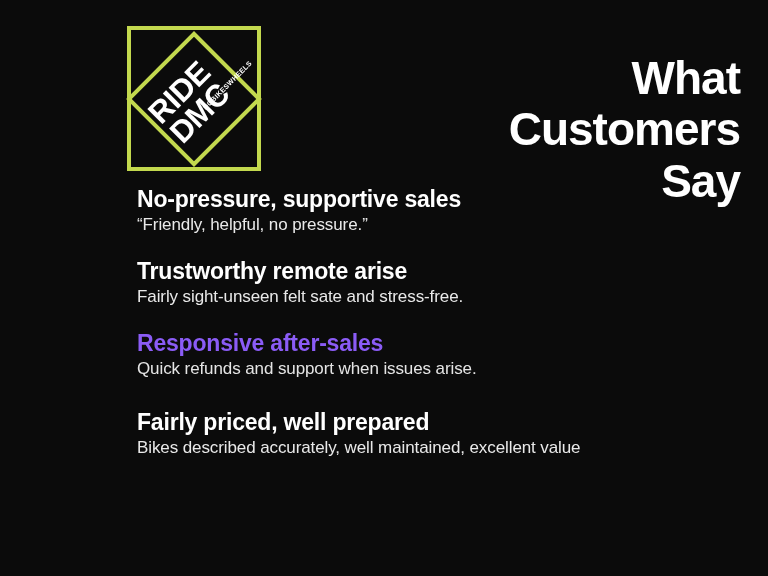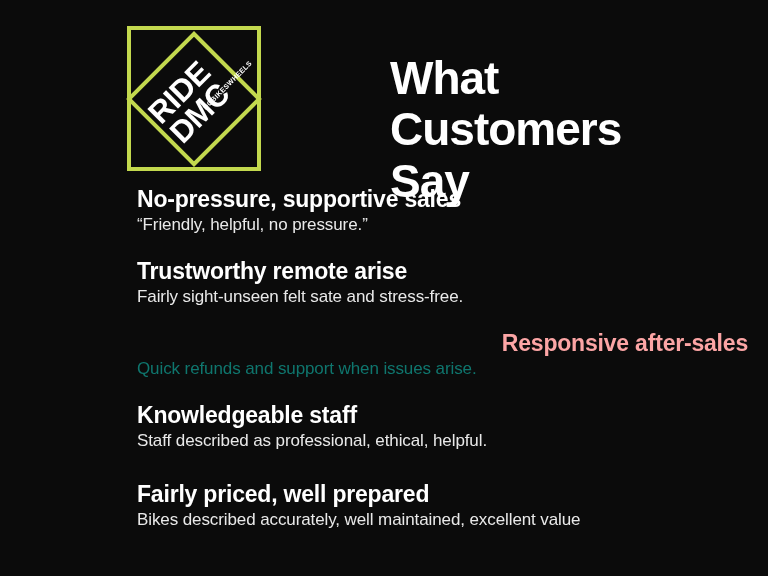--- a/index.html
+++ b/index.html
@@ -131,47 +131,43 @@
   <div id="logo-block">
     <div class="logo-square" style="border-color: rgb(195, 217, 78);"></div>
     <div class="logo-diamond" style="border-color: rgb(195, 217, 78);"></div>
     <div class="logo-type">
       <span class="logo-word">RIDE</span>
       <span class="logo-word">DMC</span>
     </div>
     <div class="logo-tagline">DOBIKESWHEELS</div>
   </div>
 
-  <h1 id="page-title" style="color: rgb(255, 255, 255);">
+  <h1 id="page-title" style="color: rgb(255, 255, 255); text-align: right;">
     <span class="tline">What</span>
     <span class="tline">Customers</span>
     <span class="tline">Say</span>
   </h1>
 
   <div id="testimonial-list">
 
     <div class="t-item">
       <span class="t-head" style="color: rgb(255, 255, 255);">No-pressure, supportive sales</span>
       <span class="t-desc" style="color: rgb(233, 233, 233);">“Friendly, helpful, no pressure.”</span>
     </div>
 
     <div class="t-item">
       <span class="t-head" style="color: rgb(255, 255, 255);">Trustworthy remote arise</span>
       <span class="t-desc" style="color: rgb(233, 233, 233);">Fairly sight-unseen felt sate and stress-free.</span>
     </div>
 
     <div class="t-item">
-      <span class="t-head" style="color: #fca5a5; text-align: right;">Responsive after-sales</span>
-      <span class="t-desc" style="color: #0f766e;">Quick refunds and support when issues arise.</span>
+      <span class="t-head" style="color: #8b5cf6;">Responsive after-sales</span>
+      <span class="t-desc" style="color: #e5e5e5;">Quick refunds and support when issues arise.</span>
     </div>
 
-    <div class="t-item">
-      <span class="t-head" style="color: rgb(255, 255, 255);">Knowledgeable staff</span>
-      <span class="t-desc" style="color: rgb(233, 233, 233);">Staff described as professional, ethical, helpful.</span>
-    </div>
 
     <div class="t-item">
       <span class="t-head" style="color: rgb(255, 255, 255); margin-top: 28px;">Fairly priced, well prepared</span>
       <span class="t-desc" style="color: rgb(233, 233, 233);">Bikes described accurately, well maintained, excellent value</span>
     </div>
 
 
   </div>
 </div>
 

